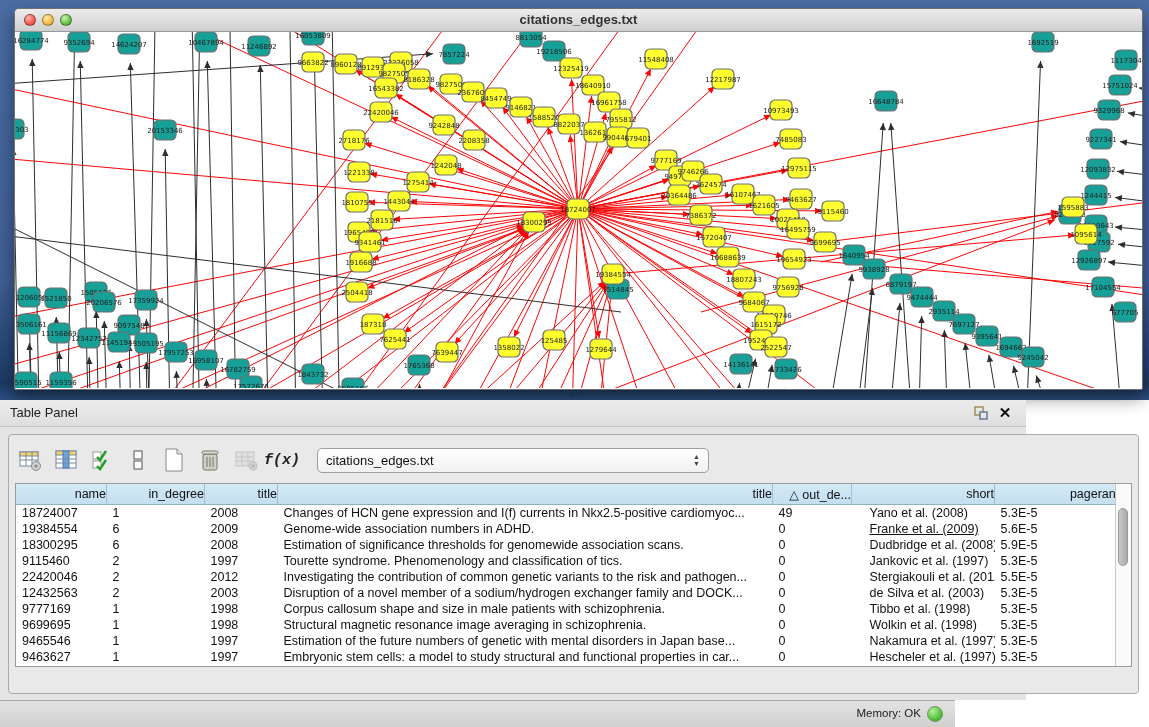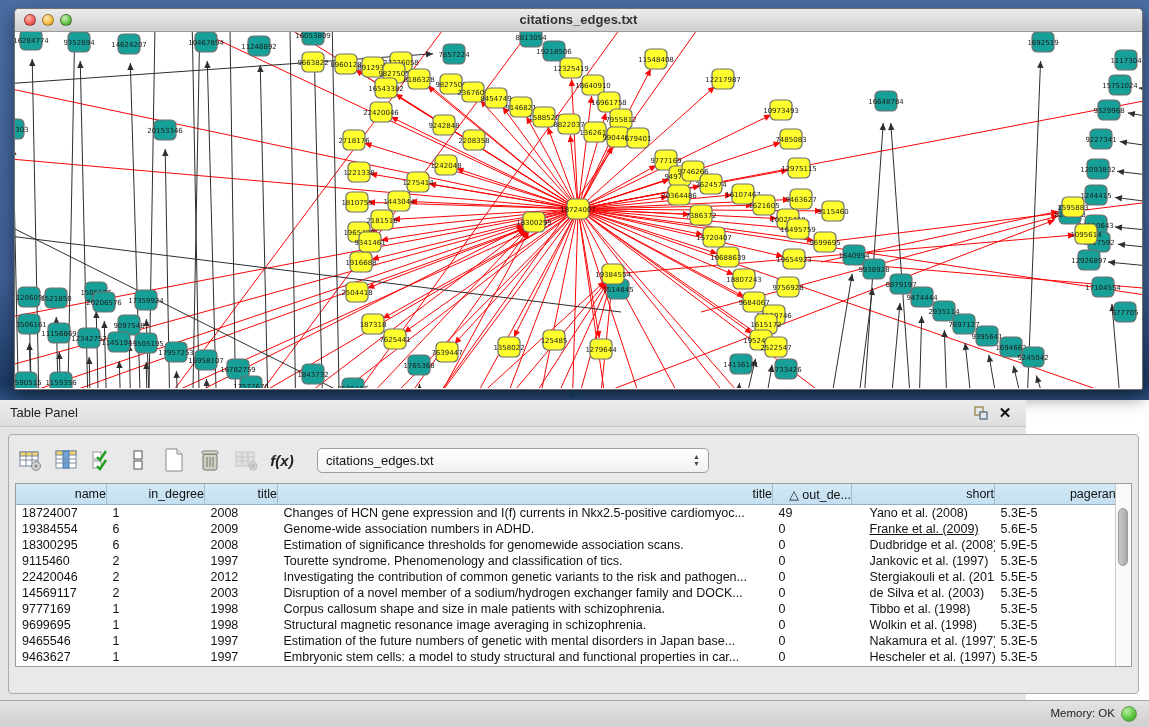--- a/index.html
+++ b/index.html
@@ -29,21 +29,21 @@
   .panelheader{height:26px;position:relative;background:linear-gradient(180deg,#ececec,#dedede);
     border-bottom:1px solid #c4c4c4;}
   .panelheader .ptitle{position:absolute;left:10px;top:5px;font-size:13px;color:#222;}
   .pbtn{position:absolute;top:4px;width:18px;height:18px;cursor:pointer;}
   .float-btn{right:36px;}
   .close-btn{right:12px;font-size:15px;font-weight:bold;color:#111;line-height:18px;text-align:center;}
   .innerpanel{position:absolute;left:8px;top:34px;width:1131px;height:260px;
     border:1px solid #ababab;border-radius:4px;background:#e9e9e9;box-sizing:border-box;}
   .toolbar{position:absolute;left:8px;top:8px;height:34px;display:flex;align-items:center;gap:10px;}
   .tbicon{width:26px;height:26px;display:flex;align-items:center;justify-content:center;cursor:pointer;}
-  .fx{font-size:15px;font-style:italic;font-family:Liberation Sans, sans-serif;font-weight:bold;color:#222;}
+  .fx{font-size:15px;font-style:italic;font-family:Liberation Mono, monospace;font-weight:bold;color:#222;}
   .combobox{margin-left:12px;width:392px;height:25px;border:1px solid #9e9e9e;border-radius:5px;
     background:linear-gradient(180deg,#ffffff,#f1f1f1);display:flex;align-items:center;
     padding:0 8px;box-sizing:border-box;cursor:pointer;}
   .combobox .cval{flex:1;font-size:13px;color:#111;}
   .combobox .arrows{font-size:7px;color:#444;line-height:7px;text-align:center;}
   .tablewrap{position:absolute;left:6px;top:48px;width:1117px;height:184px;background:#fff;
     border:1px solid #9b9b9b;box-sizing:border-box;overflow:hidden;}
   table.grid{border-collapse:collapse;table-layout:fixed;width:1100px;font-size:12.5px;color:#111;}
   table.grid th{height:20px;background:linear-gradient(180deg,#d3e9f5,#c3dff0);
     border-right:1px solid #9fbfd2;border-bottom:1px solid #8fb0c4;
@@ -54,21 +54,21 @@
   .thumb{position:absolute;left:2px;top:24px;width:10px;height:58px;border-radius:6px;
     background:linear-gradient(90deg,#c9c9c9,#a9a9a9);border:1px solid #9a9a9a;box-sizing:border-box;}
   .tabsrow{position:absolute;left:0;top:272px;width:1149px;display:flex;justify-content:center;}
   .seg{display:flex;border:1px solid #8d8d8d;border-radius:5px;overflow:hidden;
     box-shadow:0 1px 0 rgba(255,255,255,.6);}
   .seg .segbtn{padding:3px 14px;font-size:13px;background:linear-gradient(180deg,#ffffff,#ececec);
     color:#111;border-right:1px solid #9c9c9c;cursor:pointer;}
   .seg .segbtn:last-child{border-right:none;}
   .seg .segbtn.sel{background:linear-gradient(180deg,#838383,#6b6b6b);color:#e9e9e9;}
   
-  .statusbar{position:absolute;left:0;top:700px;width:1149px;height:27px;
+  .statusbar{position:absolute;left:0;top:700px;width:955px;height:27px;
     background:linear-gradient(180deg,#e3e3e3,#cfcfcf);border-top:1px solid #a5a5a5;box-sizing:border-box;}
   .memory{position:absolute;right:34px;top:6px;font-size:11.5px;color:#222;}
   .memdot{position:absolute;right:12px;top:5px;width:14px;height:14px;border-radius:50%;
     border:1px solid #6f9a5f;background:radial-gradient(circle at 35% 30%,#b8efa0,#55c33c 60%,#2f8f1e);}
 </style>
 </head>
 <body>
 
 <div class="desktop">
   <div class="window">
@@ -1035,21 +1035,21 @@
             <tr>
               <td>22420046</td>
               <td>2</td>
               <td>2012</td>
               <td>Investigating the contribution of common genetic variants to the risk and pathogen...</td>
               <td>0</td>
               <td style="padding-left: 18px;">Stergiakouli et al. (2012)</td>
               <td>5.5E-5</td>
             </tr>
             <tr>
-              <td>14569117</td>
+              <td>12432563</td>
               <td>2</td>
               <td>2003</td>
               <td>Disruption of a novel member of a sodium/hydrogen exchanger family and DOCK...</td>
               <td>0</td>
               <td style="padding-left: 18px;">de Silva et al. (2003)</td>
               <td>5.3E-5</td>
             </tr>
             <tr>
               <td>9777169</td>
               <td>1</td>

